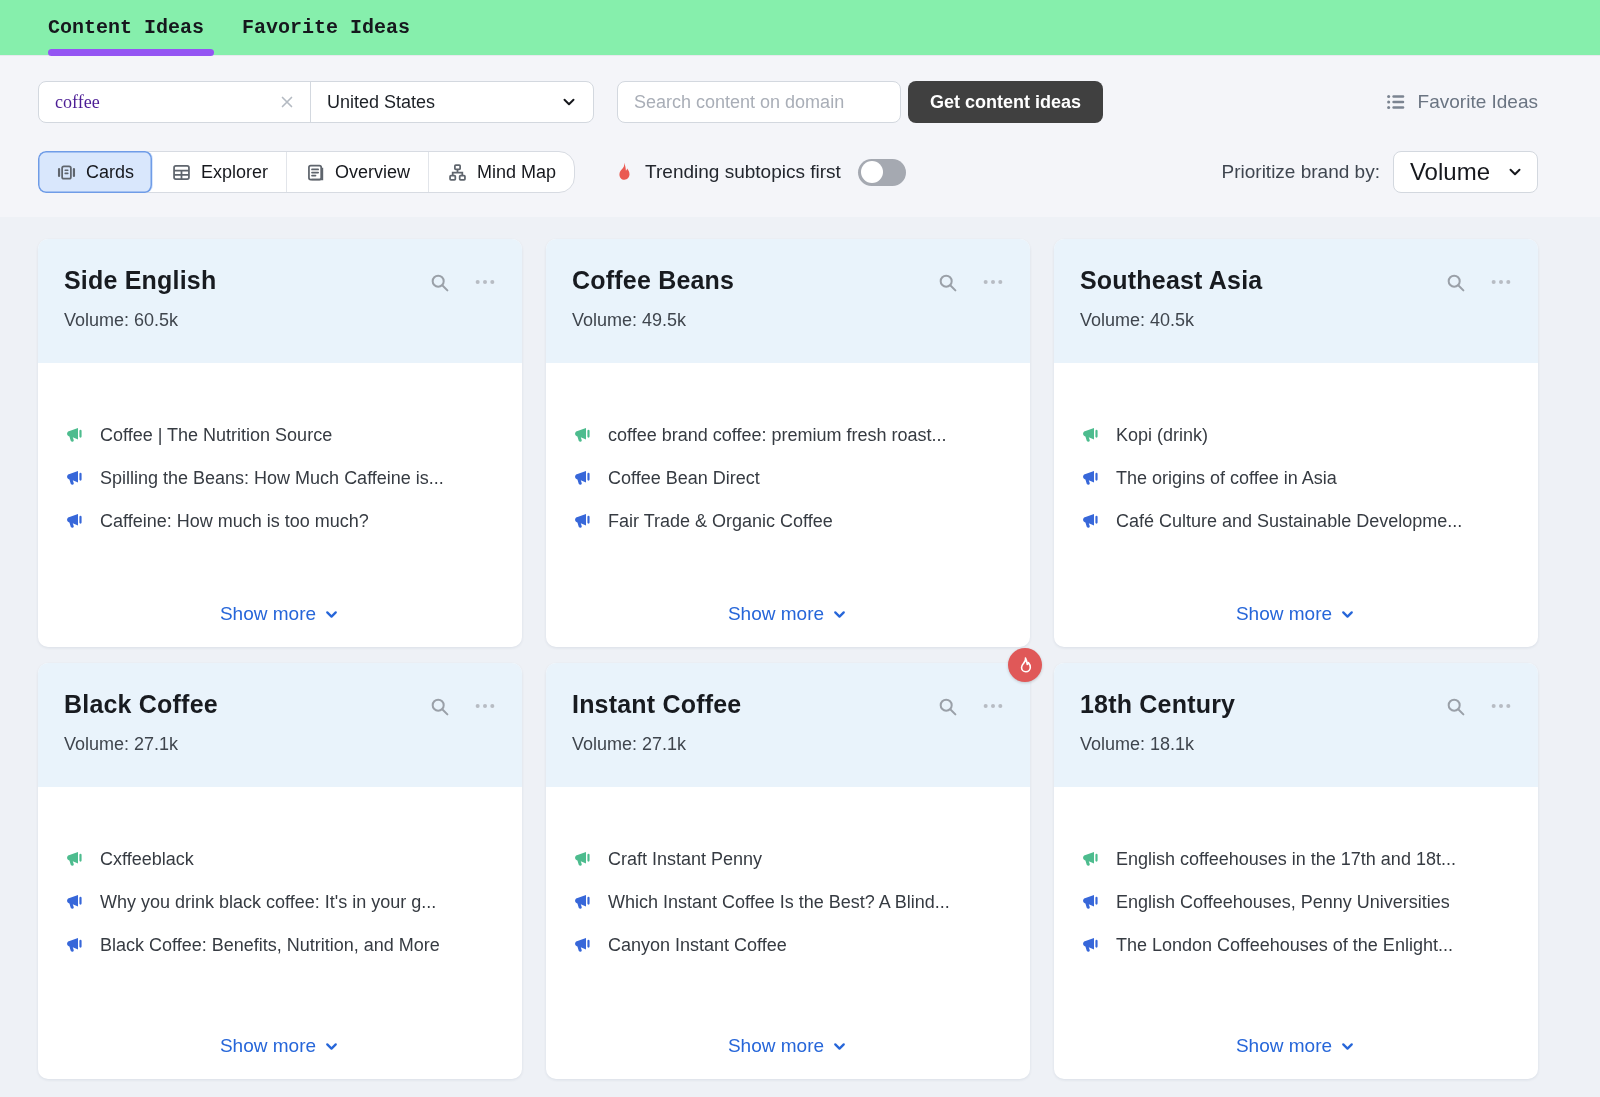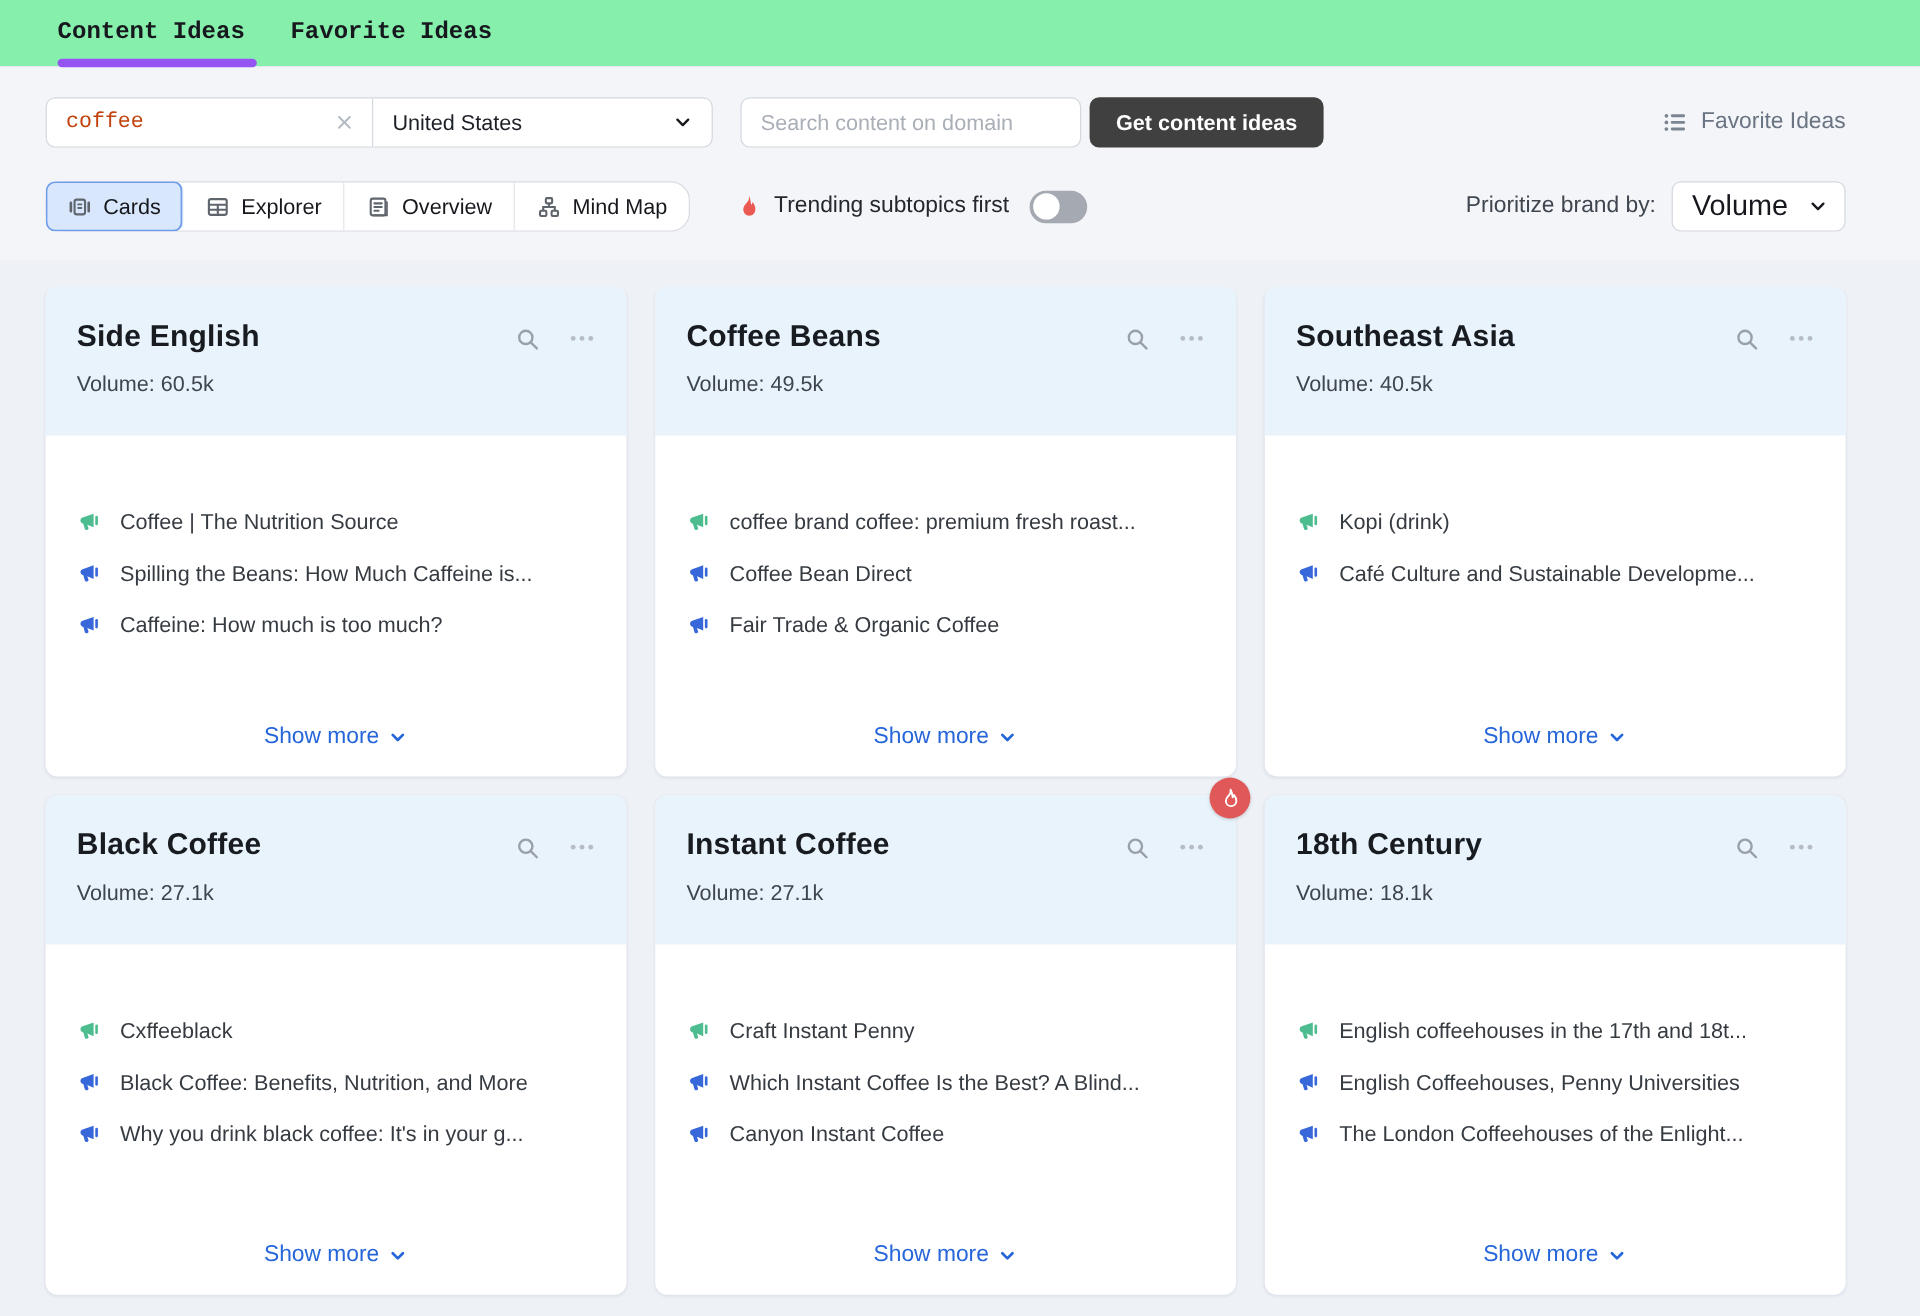--- a/index.html
+++ b/index.html
@@ -31,22 +31,22 @@
   .toolbar-row { display:flex; align-items:center; }
   .row2 { margin-top:28px; }
 
   .combo {
     display:flex; height:42px; background:#fff; border:1px solid #d3d8df;
     border-radius:8px; overflow:hidden;
   }
   .seg { display:flex; align-items:center; }
   .search-seg { width:271px; padding:0 14px 0 16px; }
   .search-seg input {
-    border:none; outline:none; flex:1; font-size:18px; color:#c2410c;
-    font-family:Liberation Mono, monospace; background:transparent; min-width:0;
+    border:none; outline:none; flex:1; font-size:18px; color:#4c1d95;
+    font-family:Liberation Serif, serif; background:transparent; min-width:0;
   }
   .clear-icon { width:18px; height:18px; color:#b4bac2; cursor:pointer; flex:none; }
   .divider-v { width:1px; background:#d3d8df; }
   .country-seg { width:282px; padding:0 15px 0 16px; justify-content:space-between; font-size:18px; cursor:pointer; }
   .chev { width:18px; height:18px; color:#16181d; flex:none; }
 
   .domain-input {
     width:284px; height:42px; margin-left:23px; border:1px solid #d3d8df;
     border-radius:8px; background:#fff; padding:0 16px; font-size:18px;
     font-family:inherit; color:#16181d; outline:none;
@@ -395,20 +395,27 @@
     <div class="card-body">
       <div class="items">
   <div class="item green">
     <svg viewBox="0 0 24 24" fill="currentColor">
               <path d="M16 3.5 5.5 7.2C4.3 7.6 3.5 8.7 3.5 10c0 1.3.8 2.4 2 2.8l.7.2 1.4 4.8c.2.7.9 1.2 1.6 1.2h.5c1 0 1.7-1 1.4-1.9L10 14l6 2.5V3.5z"></path>
               <rect x="17.6" y="5.5" width="2.5" height="9" rx="1.25"></rect>
             </svg>
     <span>Kopi (drink)</span>
   </div>
 
+  <div class="item blue">
+    <svg viewBox="0 0 24 24" fill="currentColor">
+              <path d="M16 3.5 5.5 7.2C4.3 7.6 3.5 8.7 3.5 10c0 1.3.8 2.4 2 2.8l.7.2 1.4 4.8c.2.7.9 1.2 1.6 1.2h.5c1 0 1.7-1 1.4-1.9L10 14l6 2.5V3.5z"></path>
+              <rect x="17.6" y="5.5" width="2.5" height="9" rx="1.25"></rect>
+            </svg>
+    <span>The origins of coffee in Asia</span>
+  </div>
 
   <div class="item blue">
     <svg viewBox="0 0 24 24" fill="currentColor">
               <path d="M16 3.5 5.5 7.2C4.3 7.6 3.5 8.7 3.5 10c0 1.3.8 2.4 2 2.8l.7.2 1.4 4.8c.2.7.9 1.2 1.6 1.2h.5c1 0 1.7-1 1.4-1.9L10 14l6 2.5V3.5z"></path>
               <rect x="17.6" y="5.5" width="2.5" height="9" rx="1.25"></rect>
             </svg>
     <span>Café Culture and Sustainable Developme...</span>
   </div>
 </div>
       <div class="show-more">
@@ -451,29 +458,29 @@
               <rect x="17.6" y="5.5" width="2.5" height="9" rx="1.25"></rect>
             </svg>
     <span>Cxffeeblack</span>
   </div>
 
   <div class="item blue">
     <svg viewBox="0 0 24 24" fill="currentColor">
               <path d="M16 3.5 5.5 7.2C4.3 7.6 3.5 8.7 3.5 10c0 1.3.8 2.4 2 2.8l.7.2 1.4 4.8c.2.7.9 1.2 1.6 1.2h.5c1 0 1.7-1 1.4-1.9L10 14l6 2.5V3.5z"></path>
               <rect x="17.6" y="5.5" width="2.5" height="9" rx="1.25"></rect>
             </svg>
+    <span>Why you drink black coffee: It's in your g...</span>
+  </div>
+
+  <div class="item blue">
+    <svg viewBox="0 0 24 24" fill="currentColor">
+              <path d="M16 3.5 5.5 7.2C4.3 7.6 3.5 8.7 3.5 10c0 1.3.8 2.4 2 2.8l.7.2 1.4 4.8c.2.7.9 1.2 1.6 1.2h.5c1 0 1.7-1 1.4-1.9L10 14l6 2.5V3.5z"></path>
+              <rect x="17.6" y="5.5" width="2.5" height="9" rx="1.25"></rect>
+            </svg>
     <span>Black Coffee: Benefits, Nutrition, and More</span>
-  </div>
-
-  <div class="item blue">
-    <svg viewBox="0 0 24 24" fill="currentColor">
-              <path d="M16 3.5 5.5 7.2C4.3 7.6 3.5 8.7 3.5 10c0 1.3.8 2.4 2 2.8l.7.2 1.4 4.8c.2.7.9 1.2 1.6 1.2h.5c1 0 1.7-1 1.4-1.9L10 14l6 2.5V3.5z"></path>
-              <rect x="17.6" y="5.5" width="2.5" height="9" rx="1.25"></rect>
-            </svg>
-    <span>Why you drink black coffee: It's in your g...</span>
   </div>
 </div>
       <div class="show-more">
         <span>Show more</span>
         <svg viewBox="0 0 24 24" fill="none" stroke="currentColor" stroke-width="3.2" stroke-linecap="round" stroke-linejoin="round">
             <path d="M6 9l6 6 6-6"></path>
           </svg>
       </div>
     </div>
   </div>

